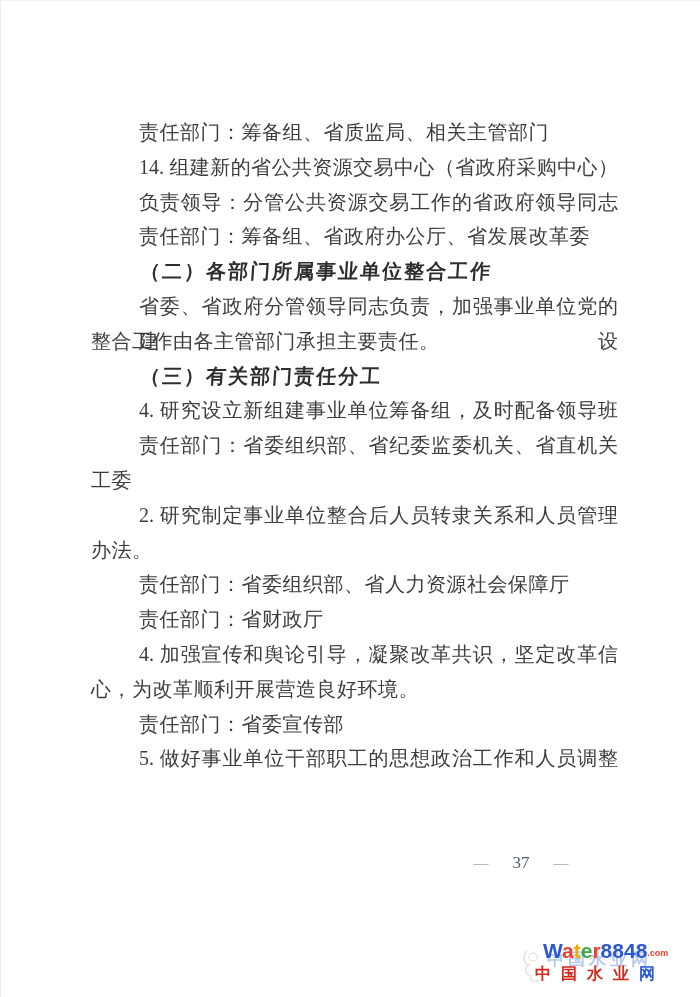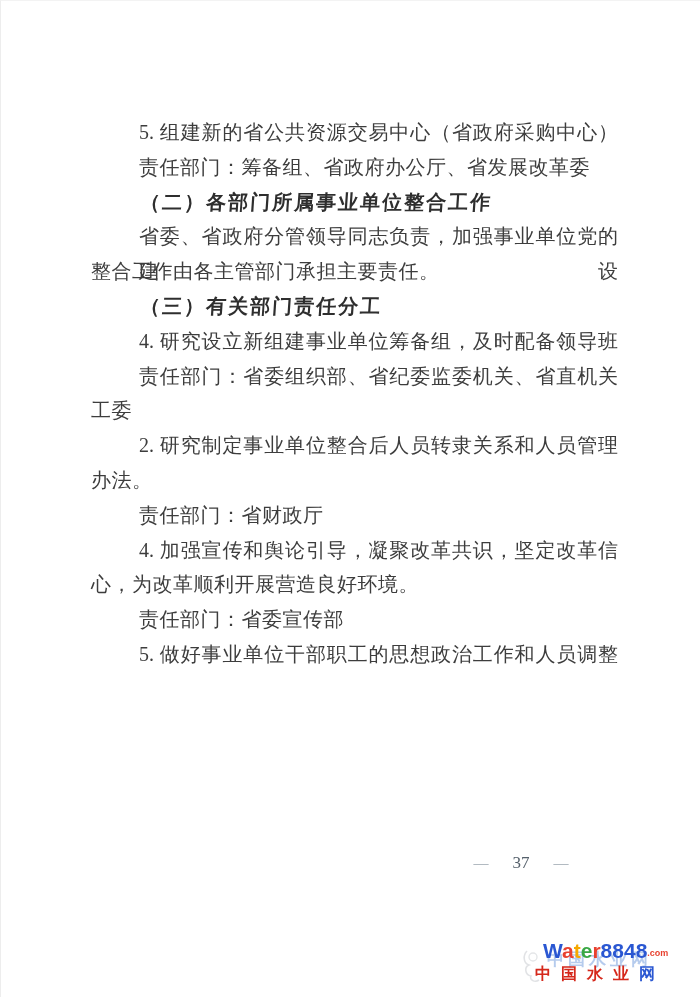--- a/index.html
+++ b/index.html
@@ -100,31 +100,34 @@
     letter-spacing: 10px;
     white-space: nowrap;
   }
 </style>
 </head>
 <body>
 
 <div class="page">
 
   <div class="content">
-      <div class="line indent fill">5. 组建新的省公共资源交易中心（省政府采购中心）</div>
+      <div class="line indent">责任部门：筹备组、省质监局、相关主管部门</div>
+      <div class="line indent fill">14. 组建新的省公共资源交易中心（省政府采购中心）</div>
+      <div class="line indent fill">负责领导：分管公共资源交易工作的省政府领导同志</div>
       <div class="line indent">责任部门：筹备组、省政府办公厅、省发展改革委</div>
       <div class="line indent heading">（二）各部门所属事业单位整合工作</div>
       <div class="line indent fill">省委、省政府分管领导同志负责，加强事业单位党的建设</div>
       <div class="line">整合工作由各主管部门承担主要责任。</div>
       <div class="line indent heading">（三）有关部门责任分工</div>
       <div class="line indent fill">4. 研究设立新组建事业单位筹备组，及时配备领导班</div>
       <div class="line indent fill">责任部门：省委组织部、省纪委监委机关、省直机关</div>
       <div class="line">工委</div>
       <div class="line indent fill">2. 研究制定事业单位整合后人员转隶关系和人员管理</div>
       <div class="line">办法。</div>
+      <div class="line indent">责任部门：省委组织部、省人力资源社会保障厅</div>
       <div class="line indent">责任部门：省财政厅</div>
       <div class="line indent fill">4. 加强宣传和舆论引导，凝聚改革共识，坚定改革信</div>
       <div class="line">心，为改革顺利开展营造良好环境。</div>
       <div class="line indent">责任部门：省委宣传部</div>
       <div class="line indent fill">5. 做好事业单位干部职工的思想政治工作和人员调整</div>
     </div>
 
   <div class="footer">
     <span class="dash">—</span>
     <span class="num">37</span>

